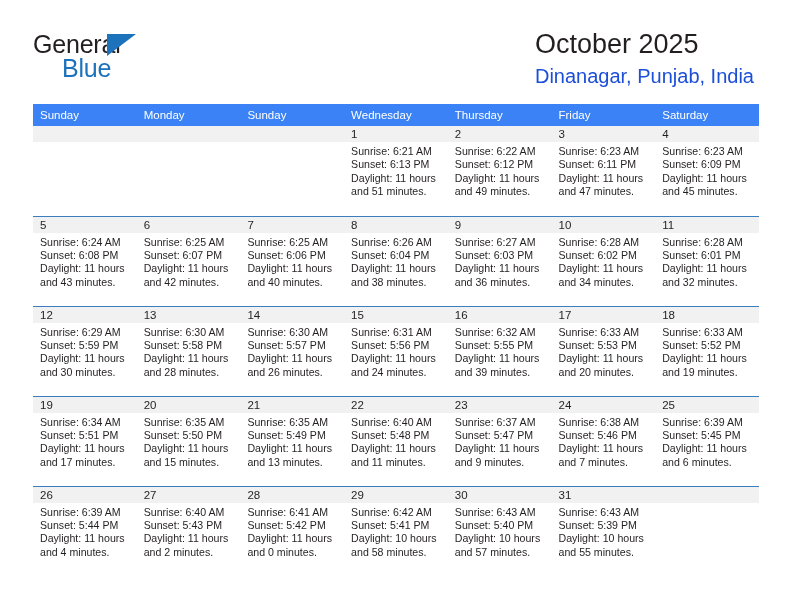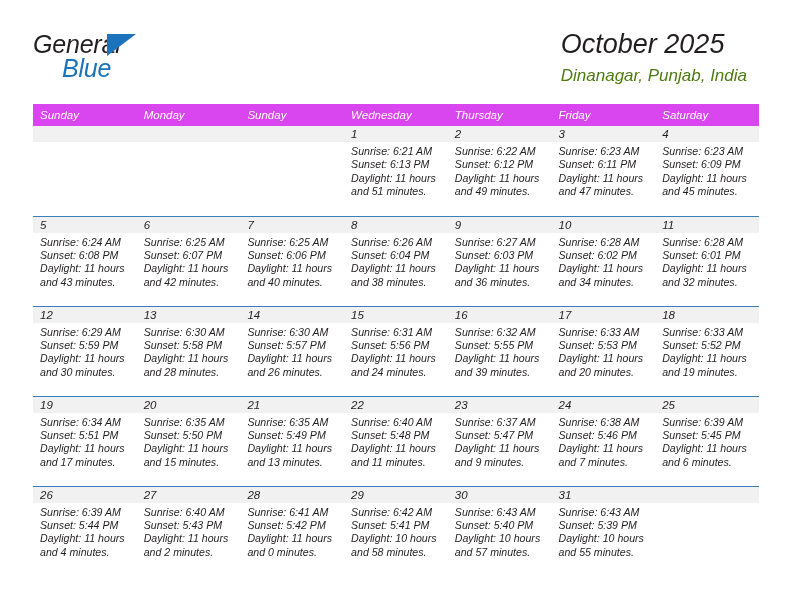--- a/index.html
+++ b/index.html
@@ -12,21 +12,20 @@
     height: 612px;
     font-family: "Liberation Sans", sans-serif;
     color: #231f20;
     overflow: hidden;
   }
   .page {
     position: relative;
     width: 792px;
     height: 612px;
     box-sizing: border-box;
-    font-style: italic;
   }
 
   
   .header {
     position: absolute;
     left: 0;
     top: 0;
     width: 792px;
     height: 100px;
   }
@@ -74,38 +73,38 @@
   }
   .cal-title {
     font-size: 27px;
     line-height: 32px;
     color: #231f20;
     font-weight: normal;
     margin: 0;
     white-space: nowrap;
   }
   .cal-subtitle {
-    font-size: 17px;
+    font-size: 20px;
     line-height: 20px;
-    color: #4d7c0f;
-    margin: 6px 10px 0 0;
+    color: #1d4ed8;
+    margin: 6px 3px 0 0;
     white-space: nowrap;
   }
 
   
   .calendar {
     position: absolute;
     left: 33px;
     top: 104px;
     width: 726px;
     border-collapse: collapse;
     table-layout: fixed;
   }
   .calendar th {
-    background: #d946ef;
+    background: #3b82f6;
     color: #ffffff;
     font-size: 11.5px;
     font-weight: normal;
     text-align: left;
     padding: 5px 0 5px 7px;
     height: 12px;
     border: none;
     box-sizing: border-box;
   }
   .calendar td {

